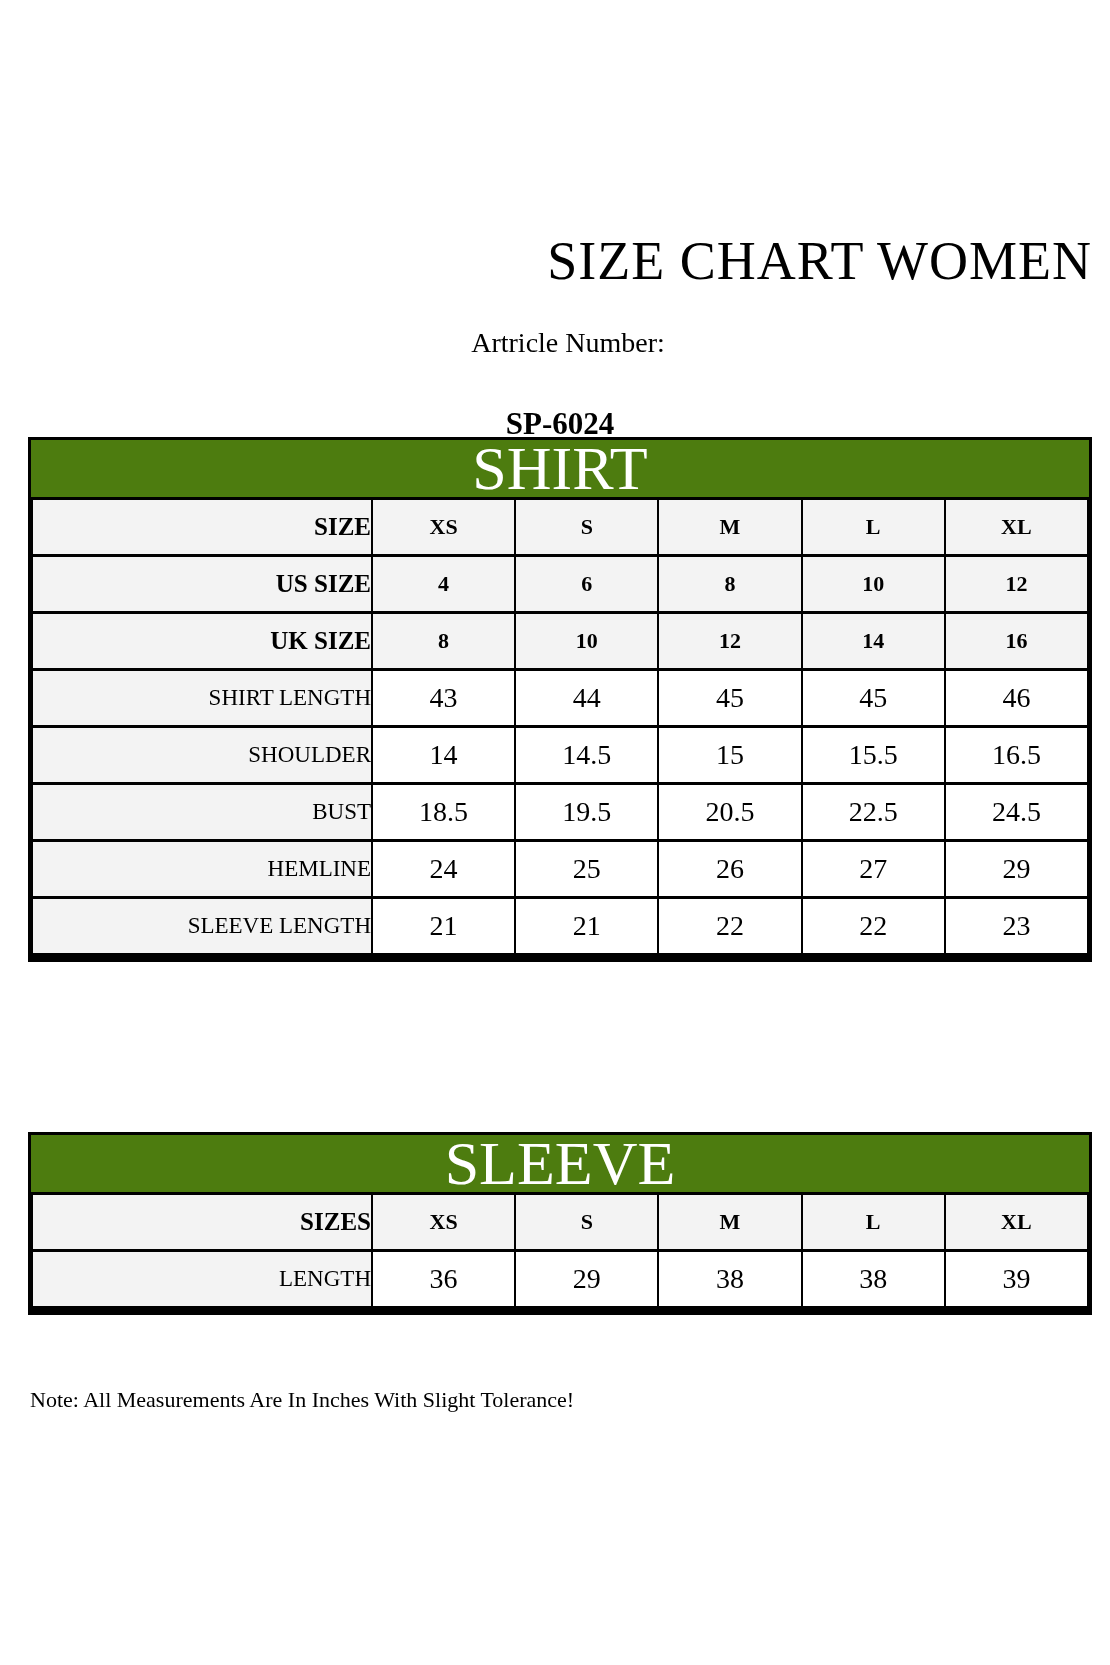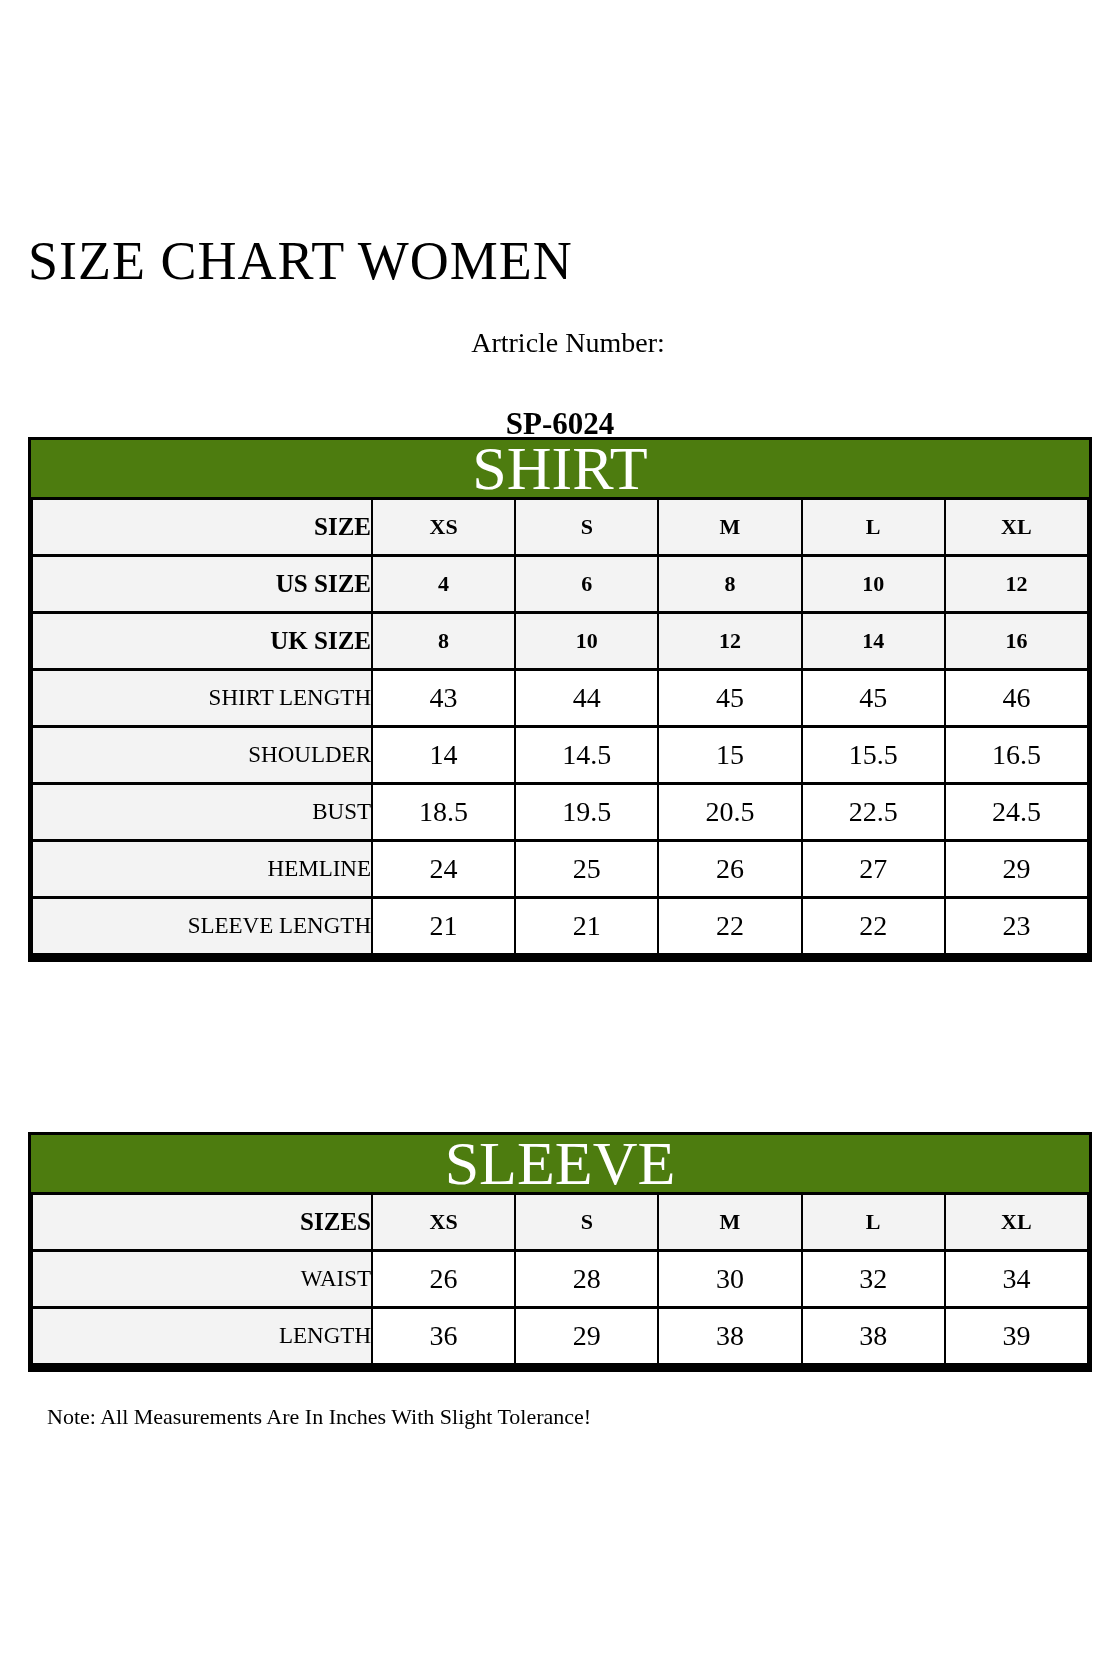--- a/index.html
+++ b/index.html
@@ -21,21 +21,21 @@
     left: 28px;
     top: 0;
     width: 1064px;
   }
   .doc-title {
     position: absolute;
     top: 232px;
     left: 0;
     width: 100%;
     margin: 0;
-    text-align: left;
+    text-align: right;
     font-size: 54px;
     line-height: 58px;
     font-weight: normal;
     letter-spacing: 1px;
   }
   .article-label {
     position: absolute;
     top: 327px;
     left: 8px;
     width: 100%;
@@ -101,21 +101,21 @@
     font-size: 22px;
     background: #f3f3f3;
   }
   table.size-grid tr.bold-row td.label {
     font-size: 25px;
   }
   .note {
     position: absolute;
     top: 1386px;
     left: 2px;
-    margin: 17px;
+    margin: 0;
     font-size: 22px;
     line-height: 28px;
   }
 </style>
 </head>
 <body>
 
 <div class="page">
   <div class="content">
 
@@ -218,28 +218,20 @@
         <tbody>
             <tr class="bold-row">
               <td class="label">SIZES</td>
               <td>XS</td>
               <td>S</td>
               <td>M</td>
               <td>L</td>
               <td>XL</td>
             </tr>
             <tr>
-              <td class="label">WAIST</td>
-              <td>26</td>
-              <td>28</td>
-              <td>30</td>
-              <td>32</td>
-              <td>34</td>
-            </tr>
-            <tr>
               <td class="label">LENGTH</td>
               <td>36</td>
               <td>29</td>
               <td>38</td>
               <td>38</td>
               <td>39</td>
             </tr>
           </tbody>
       </table>
     </section>

